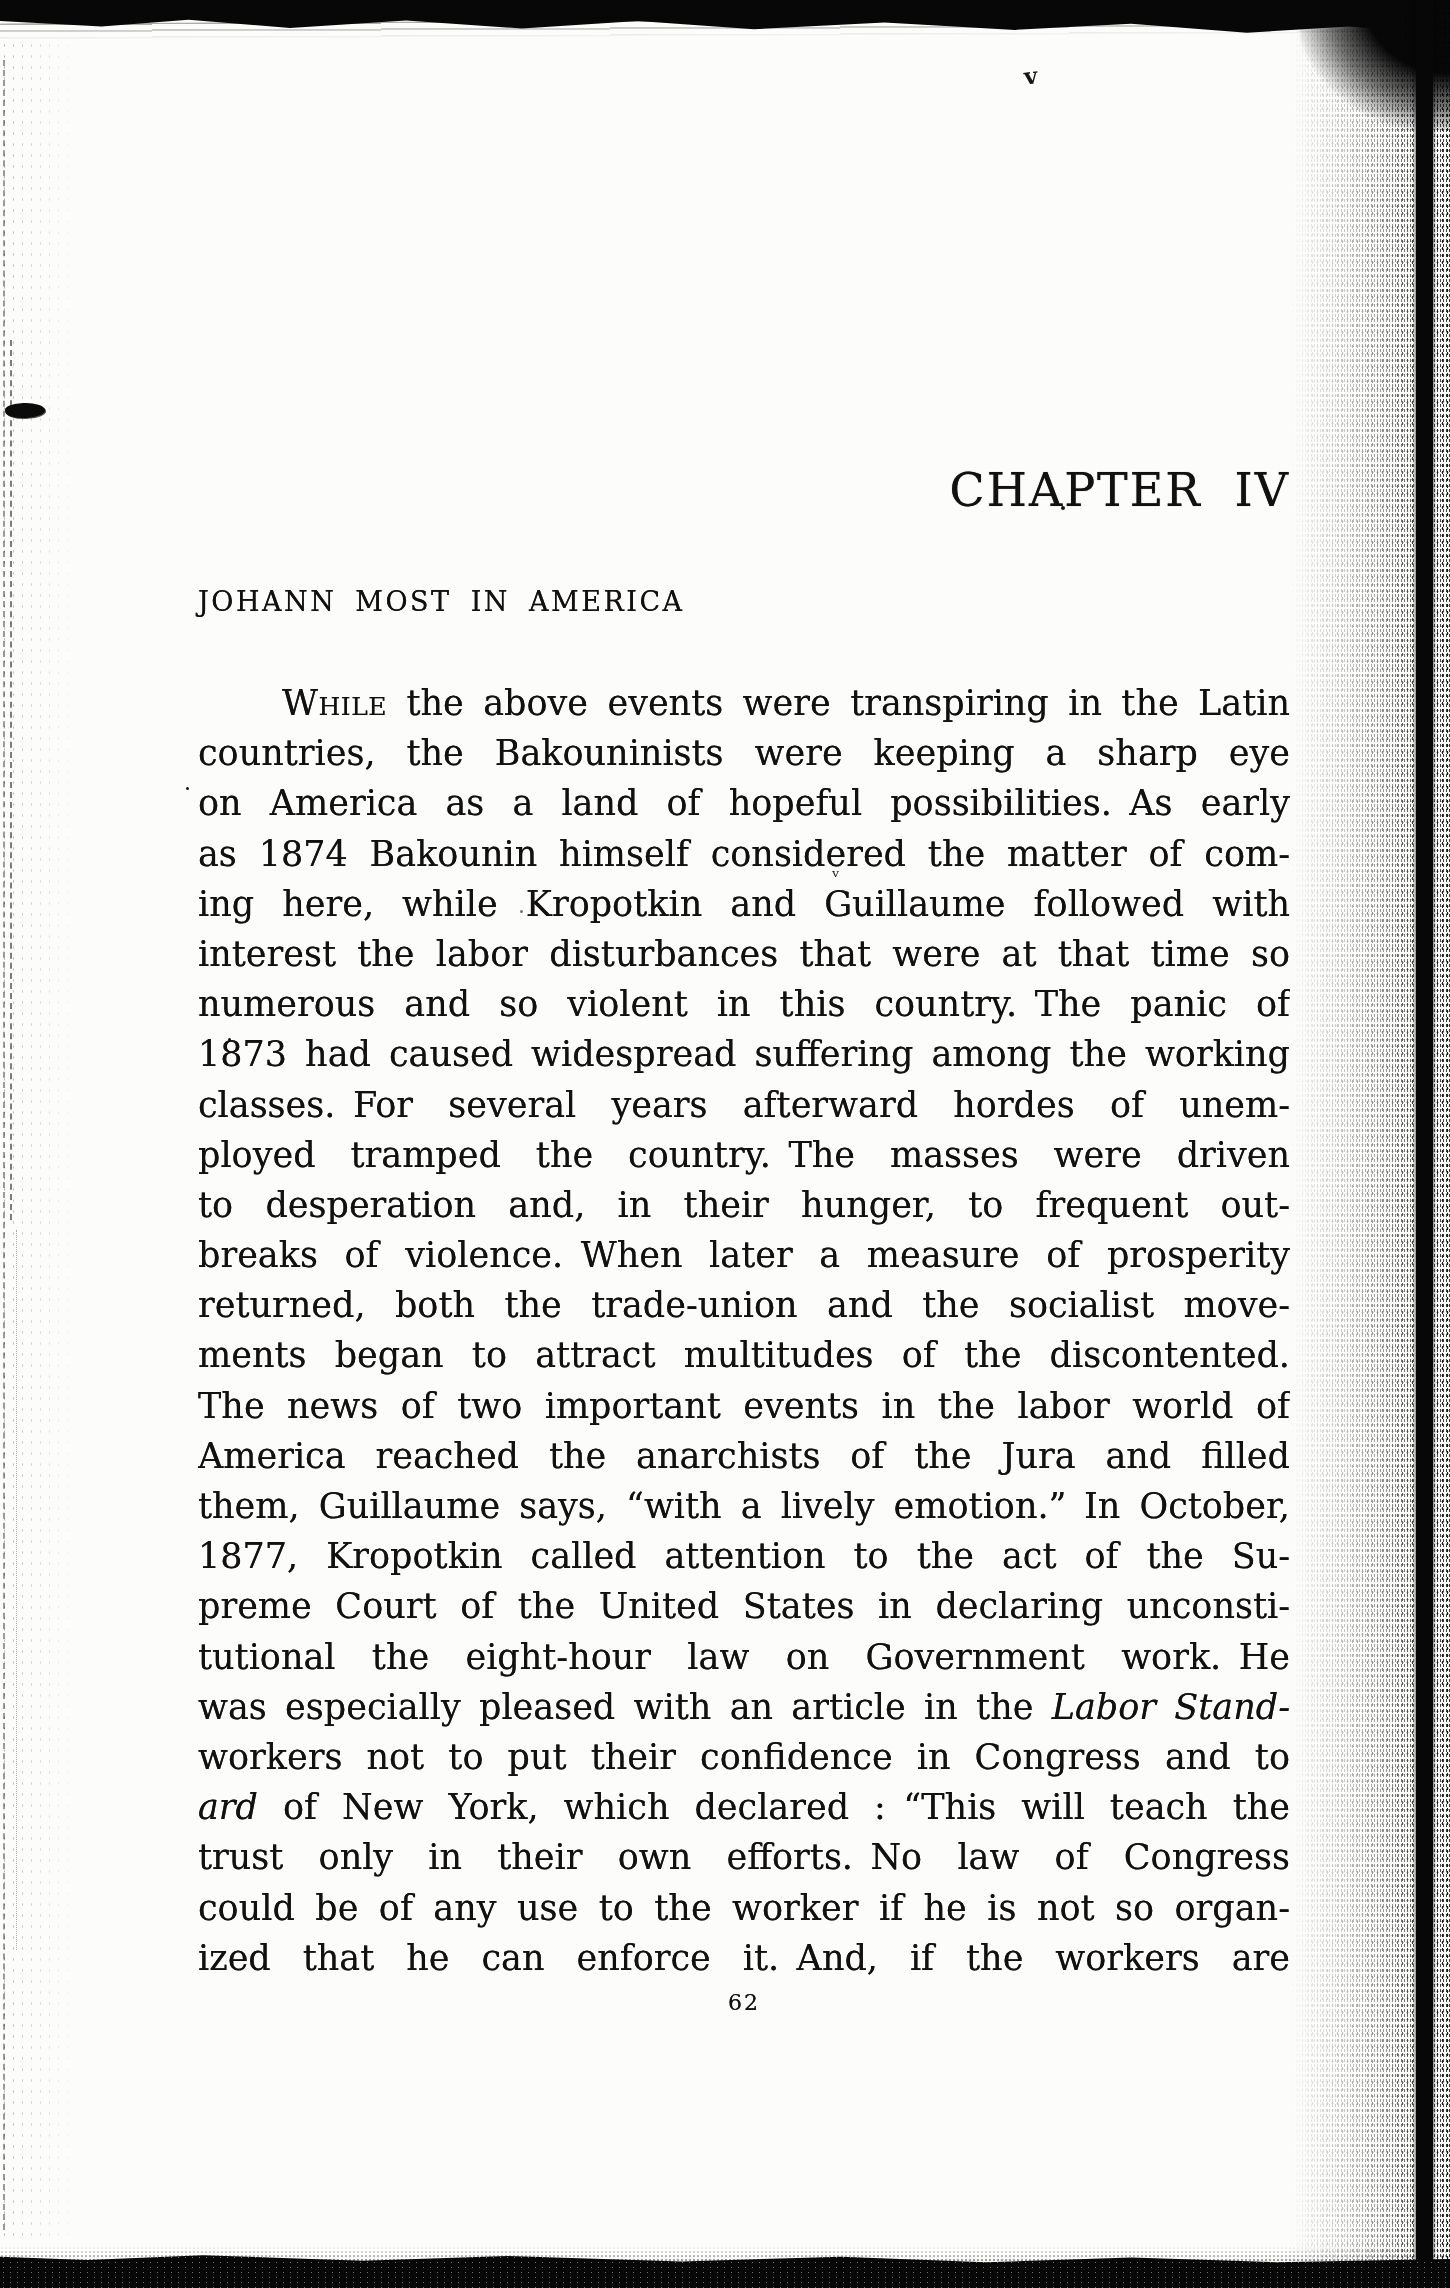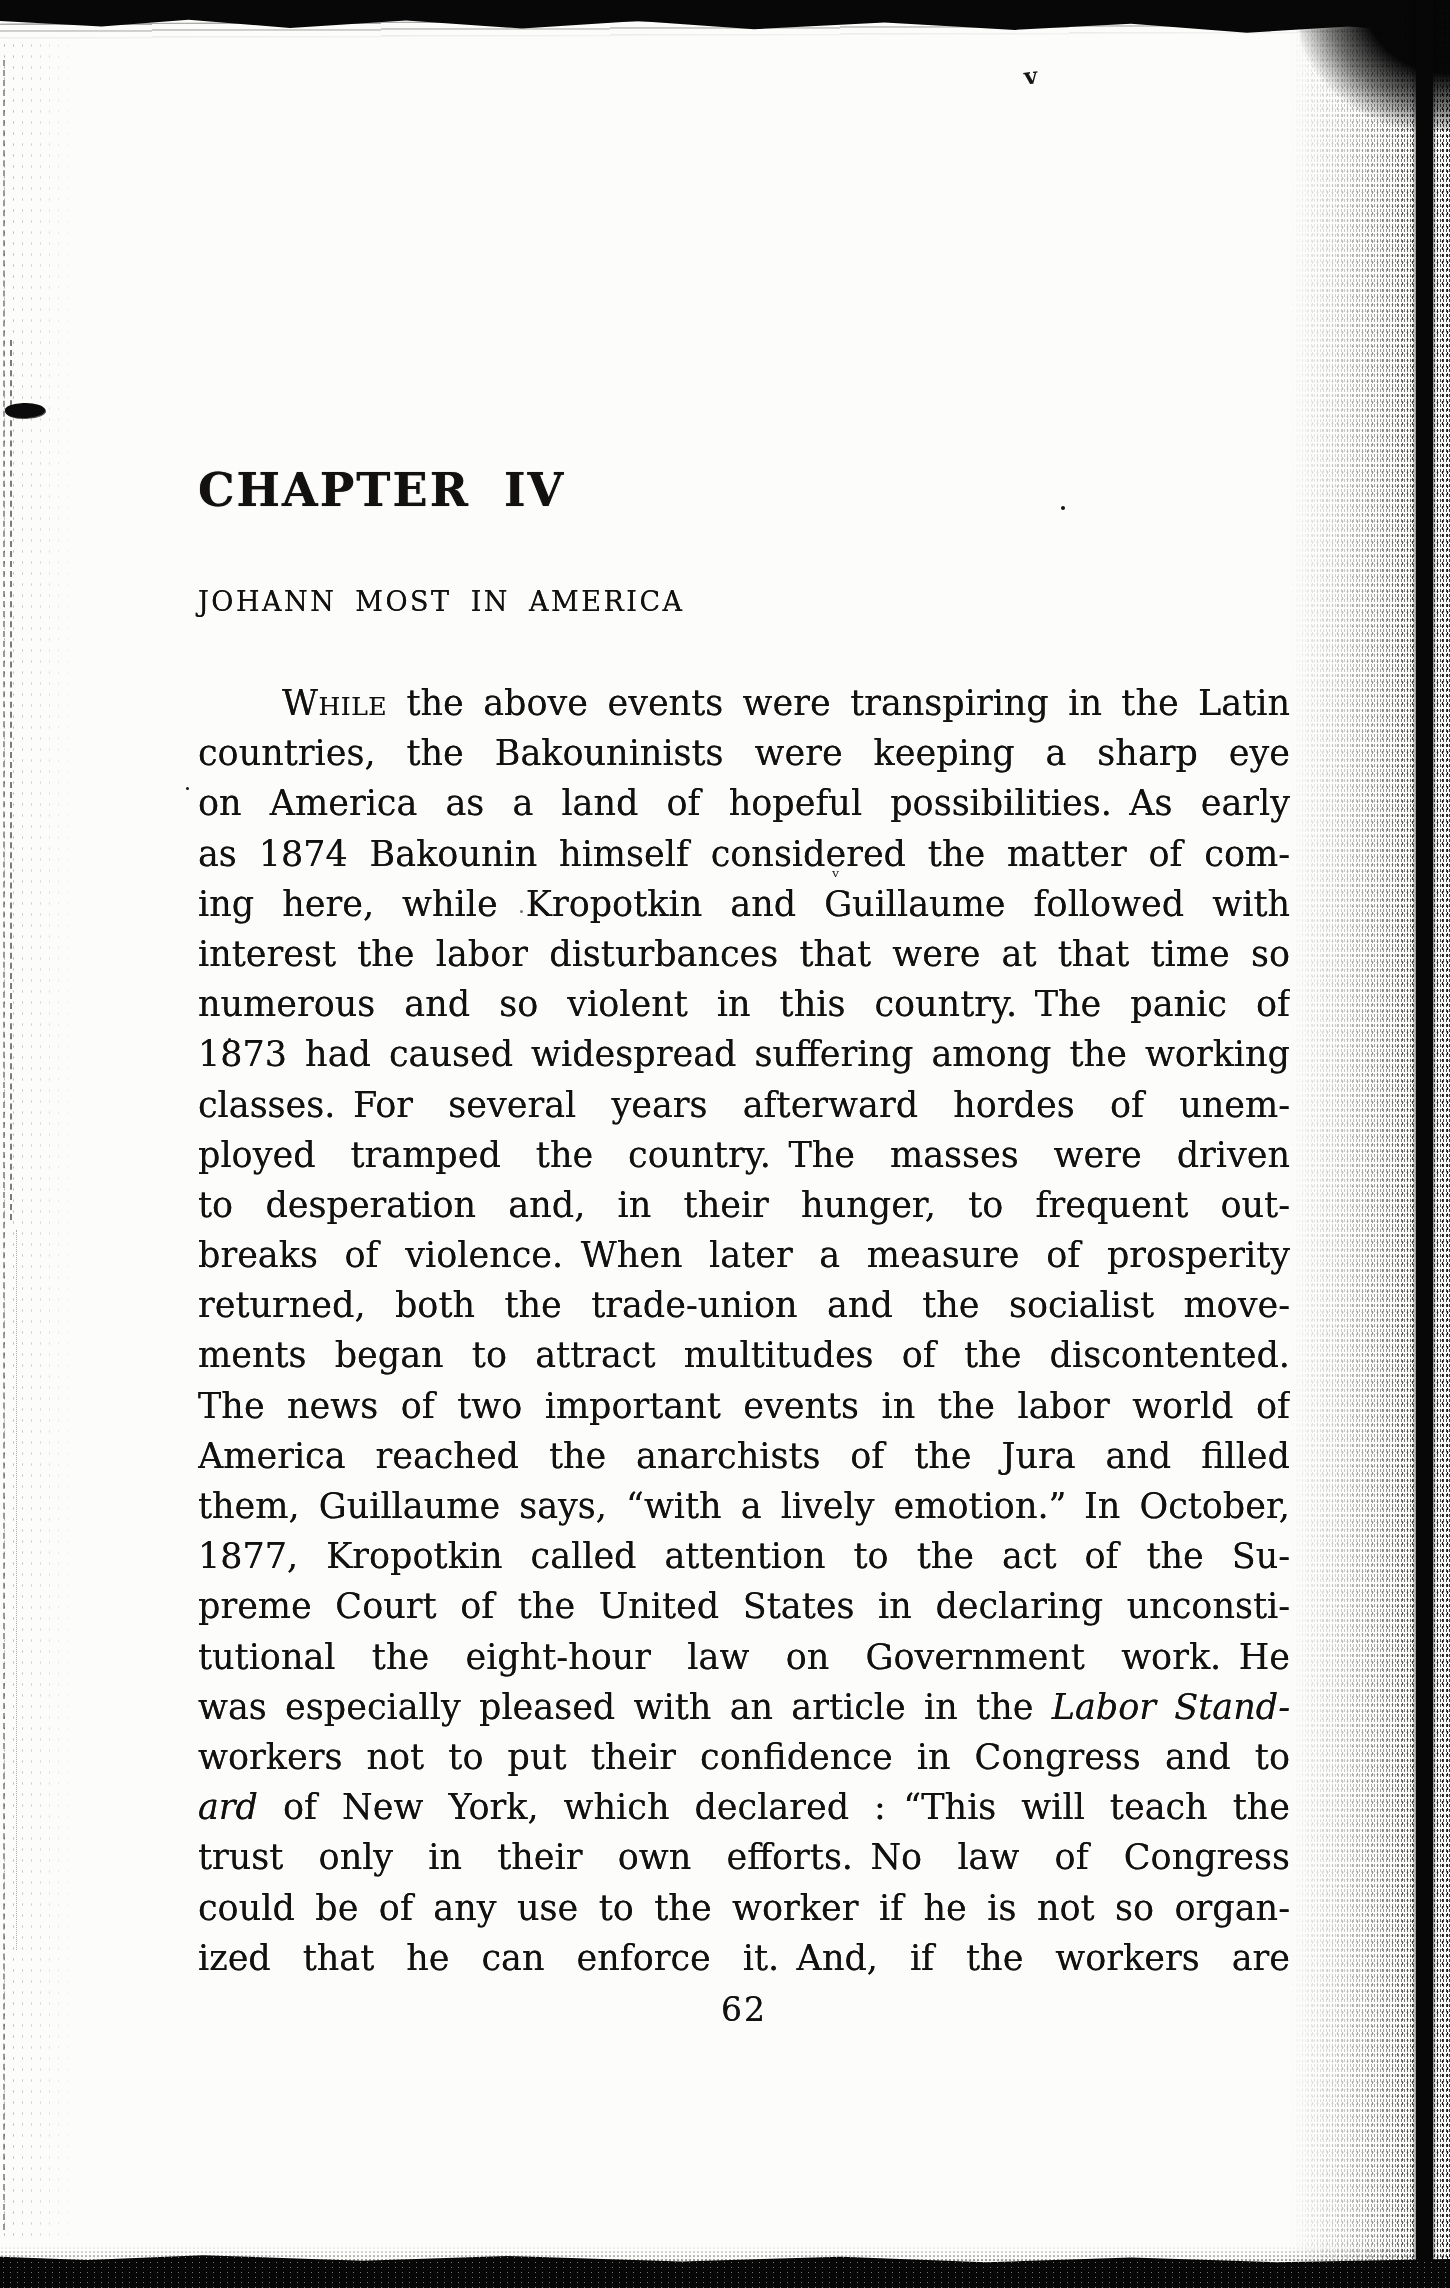--- a/index.html
+++ b/index.html
@@ -81,21 +81,21 @@
     font-family:"DejaVu Serif",serif;
   }
   .speck{position:absolute;background:#141414;border-radius:50%;}
   .speck-1{left:1061px;top:506px;width:4px;height:4px;}
   .speck-2{left:186px;top:787px;width:3px;height:3px;}
   .speck-3{left:228px;top:1038px;width:3px;height:3px;}
   .speck-4{left:520px;top:910px;width:3px;height:3px;opacity:.6;}
   
   .chapter-title{
     position:absolute;left:198px;top:467px;width:1092px;margin:0;
-    text-align:left;font-size:46px;font-weight:bold;
+    text-align:right;font-size:46px;font-weight:normal;
     letter-spacing:2px;word-spacing:16px;line-height:1;
     text-shadow:0 0 .7px rgba(0,0,0,.8);
   }
   .chapter-subtitle{
     position:absolute;left:198px;top:586px;width:1092px;margin:0;
     text-align:left;font-size:27px;font-weight:normal;
     letter-spacing:2.5px;word-spacing:8px;line-height:1.2;
     text-shadow:0 0 .6px rgba(0,0,0,.8);
   }
   .body-text{
@@ -105,21 +105,21 @@
   .bodyline{
     height:50.2px;line-height:50.2px;overflow:hidden;
     text-align:justify;text-align-last:justify;white-space:normal;
   }
   .bodyline::after{content:"";display:inline-block;width:100%;height:0;vertical-align:top;}
   .bodyline.indent{text-indent:84px;}
   .sc{font-variant-caps:small-caps;letter-spacing:.5px;}
   .it{font-style:italic;}
   .page-number{
     position:absolute;left:198px;top:1990px;width:1092px;
-    text-align:center;font-size:33px;letter-spacing:2px;
+    text-align:center;font-size:22px;letter-spacing:2px;
     text-shadow:0 0 .6px rgba(0,0,0,.75);
   }
 </style>
 </head>
 <body>
 
 <div class="page">
 
   <div class="top-band"></div>
   <div class="top-streaks"></div>

